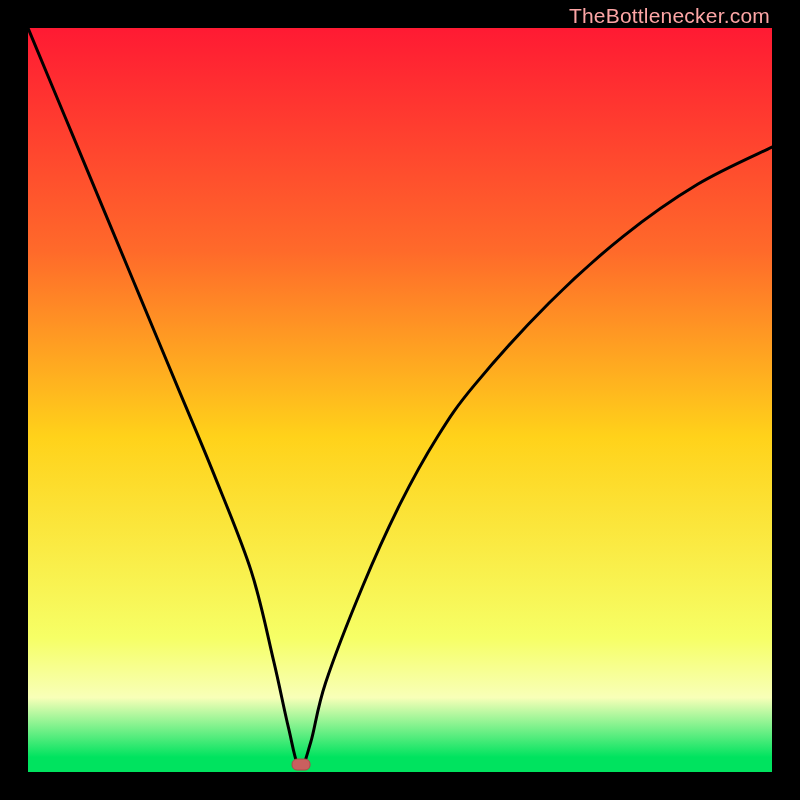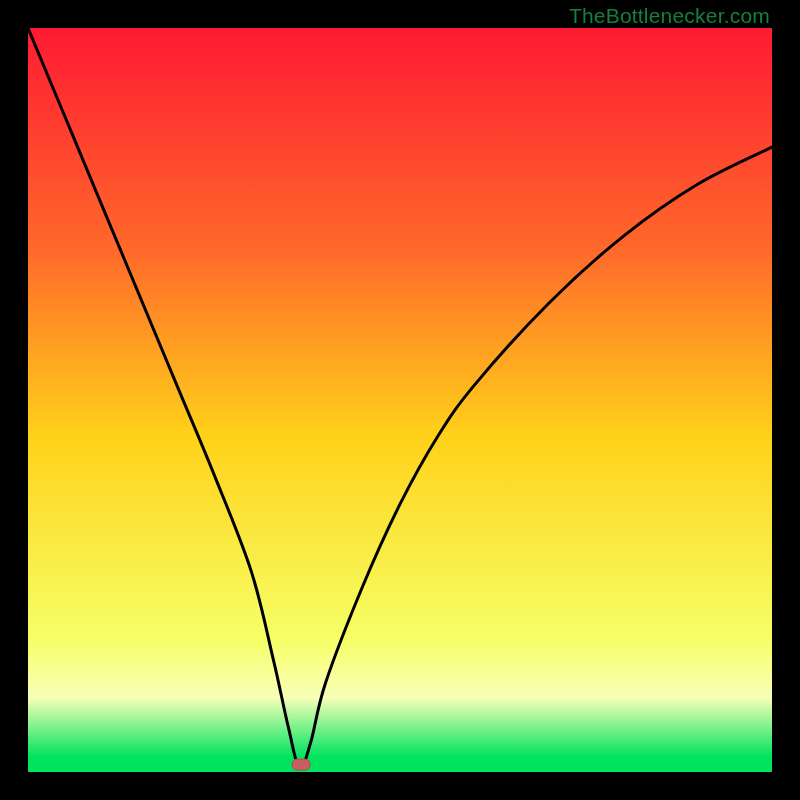--- a/index.html
+++ b/index.html
@@ -20,21 +20,21 @@
     left: 0;
     top: 0;
     width: 744px;
     height: 744px;
   }
   
   .watermark {
     position: absolute;
     top: 4px;
     right: 30px;
-    color: #15803d;
+    color: #fca5a5;
     font-size: 21px;
     font-weight: 500;
     letter-spacing: 0.2px;
   }
   
   svg { display: block; }
 </style>
 </head>
 <body>
 

